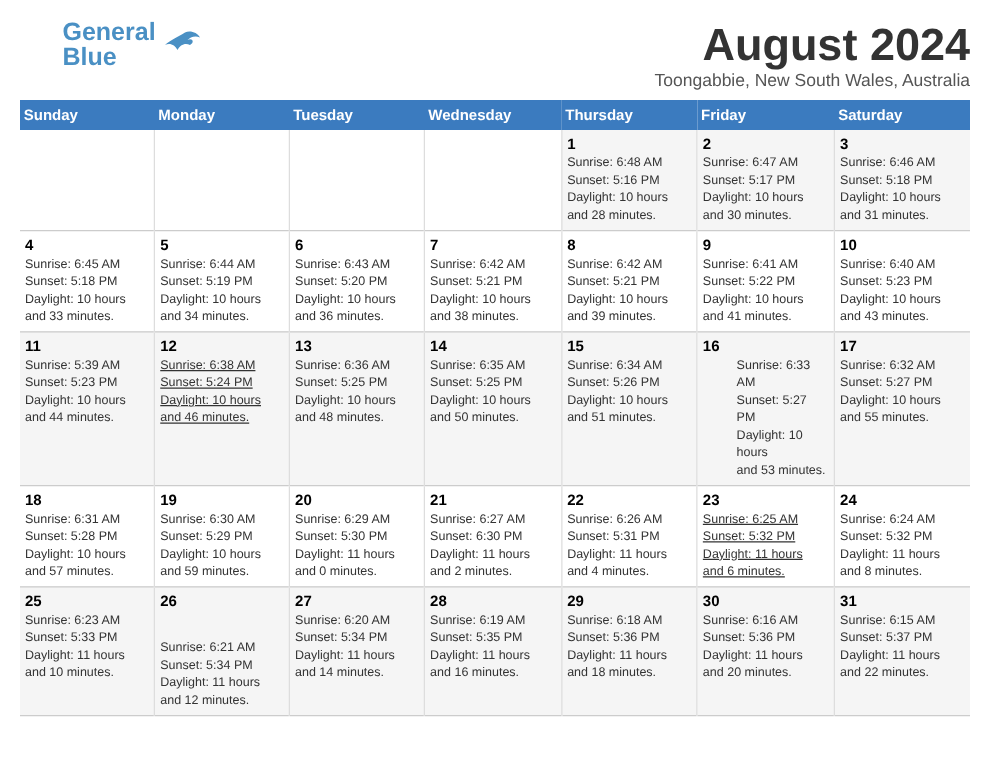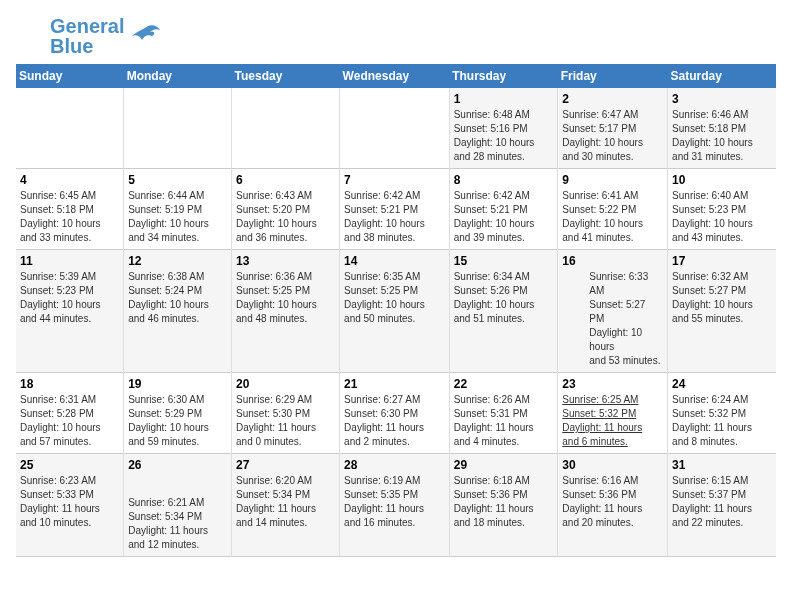--- a/index.html
+++ b/index.html
@@ -96,20 +96,22 @@
       <span class="logo-text">
         <span>General</span><br>
         <span style="color:#4a90c4;">Blue</span>
       </span>
       <svg width="32" height="28" viewBox="0 0 32 28">
         <path d="M20 4 C24 2, 30 4, 32 8 C28 6, 24 8, 22 10 C26 8, 28 12, 24 14 C20 12, 16 14, 14 18 C12 14, 8 12, 4 14 C8 10, 14 8, 20 4Z" fill="#4a90c4"></path>
       </svg>
     </div>
   </div>
   <div class="title-block">
+    <div class="month-title">August 2024</div>
+    <div class="location">Toongabbie, New South Wales, Australia</div>
   </div>
 </div>
 
 <table>
   <thead>
     <tr>
     <th>Sunday</th>
         <th>Monday</th>
         <th>Tuesday</th>
         <th>Wednesday</th>
@@ -200,21 +202,21 @@
       <tr>
         <td>
           <span class="day-num">11</span>
           <div class="day-info" style="white-space: pre-line;">Sunrise: 5:39 AM
 Sunset: 5:23 PM
 Daylight: 10 hours
 and 44 minutes.</div>
         </td>
         <td>
           <span class="day-num">12</span>
-          <div class="day-info" style="white-space: pre-line;">Sunrise: 6:38 AM
+          <div class="day-info" style="white-space: pre-line; text-decoration: underline;">Sunrise: 6:38 AM
 Sunset: 5:24 PM
 Daylight: 10 hours
 and 46 minutes.</div>
         </td>
         <td>
           <span class="day-num">13</span>
           <div class="day-info" style="white-space: pre-line;">Sunrise: 6:36 AM
 Sunset: 5:25 PM
 Daylight: 10 hours
 and 48 minutes.</div>

